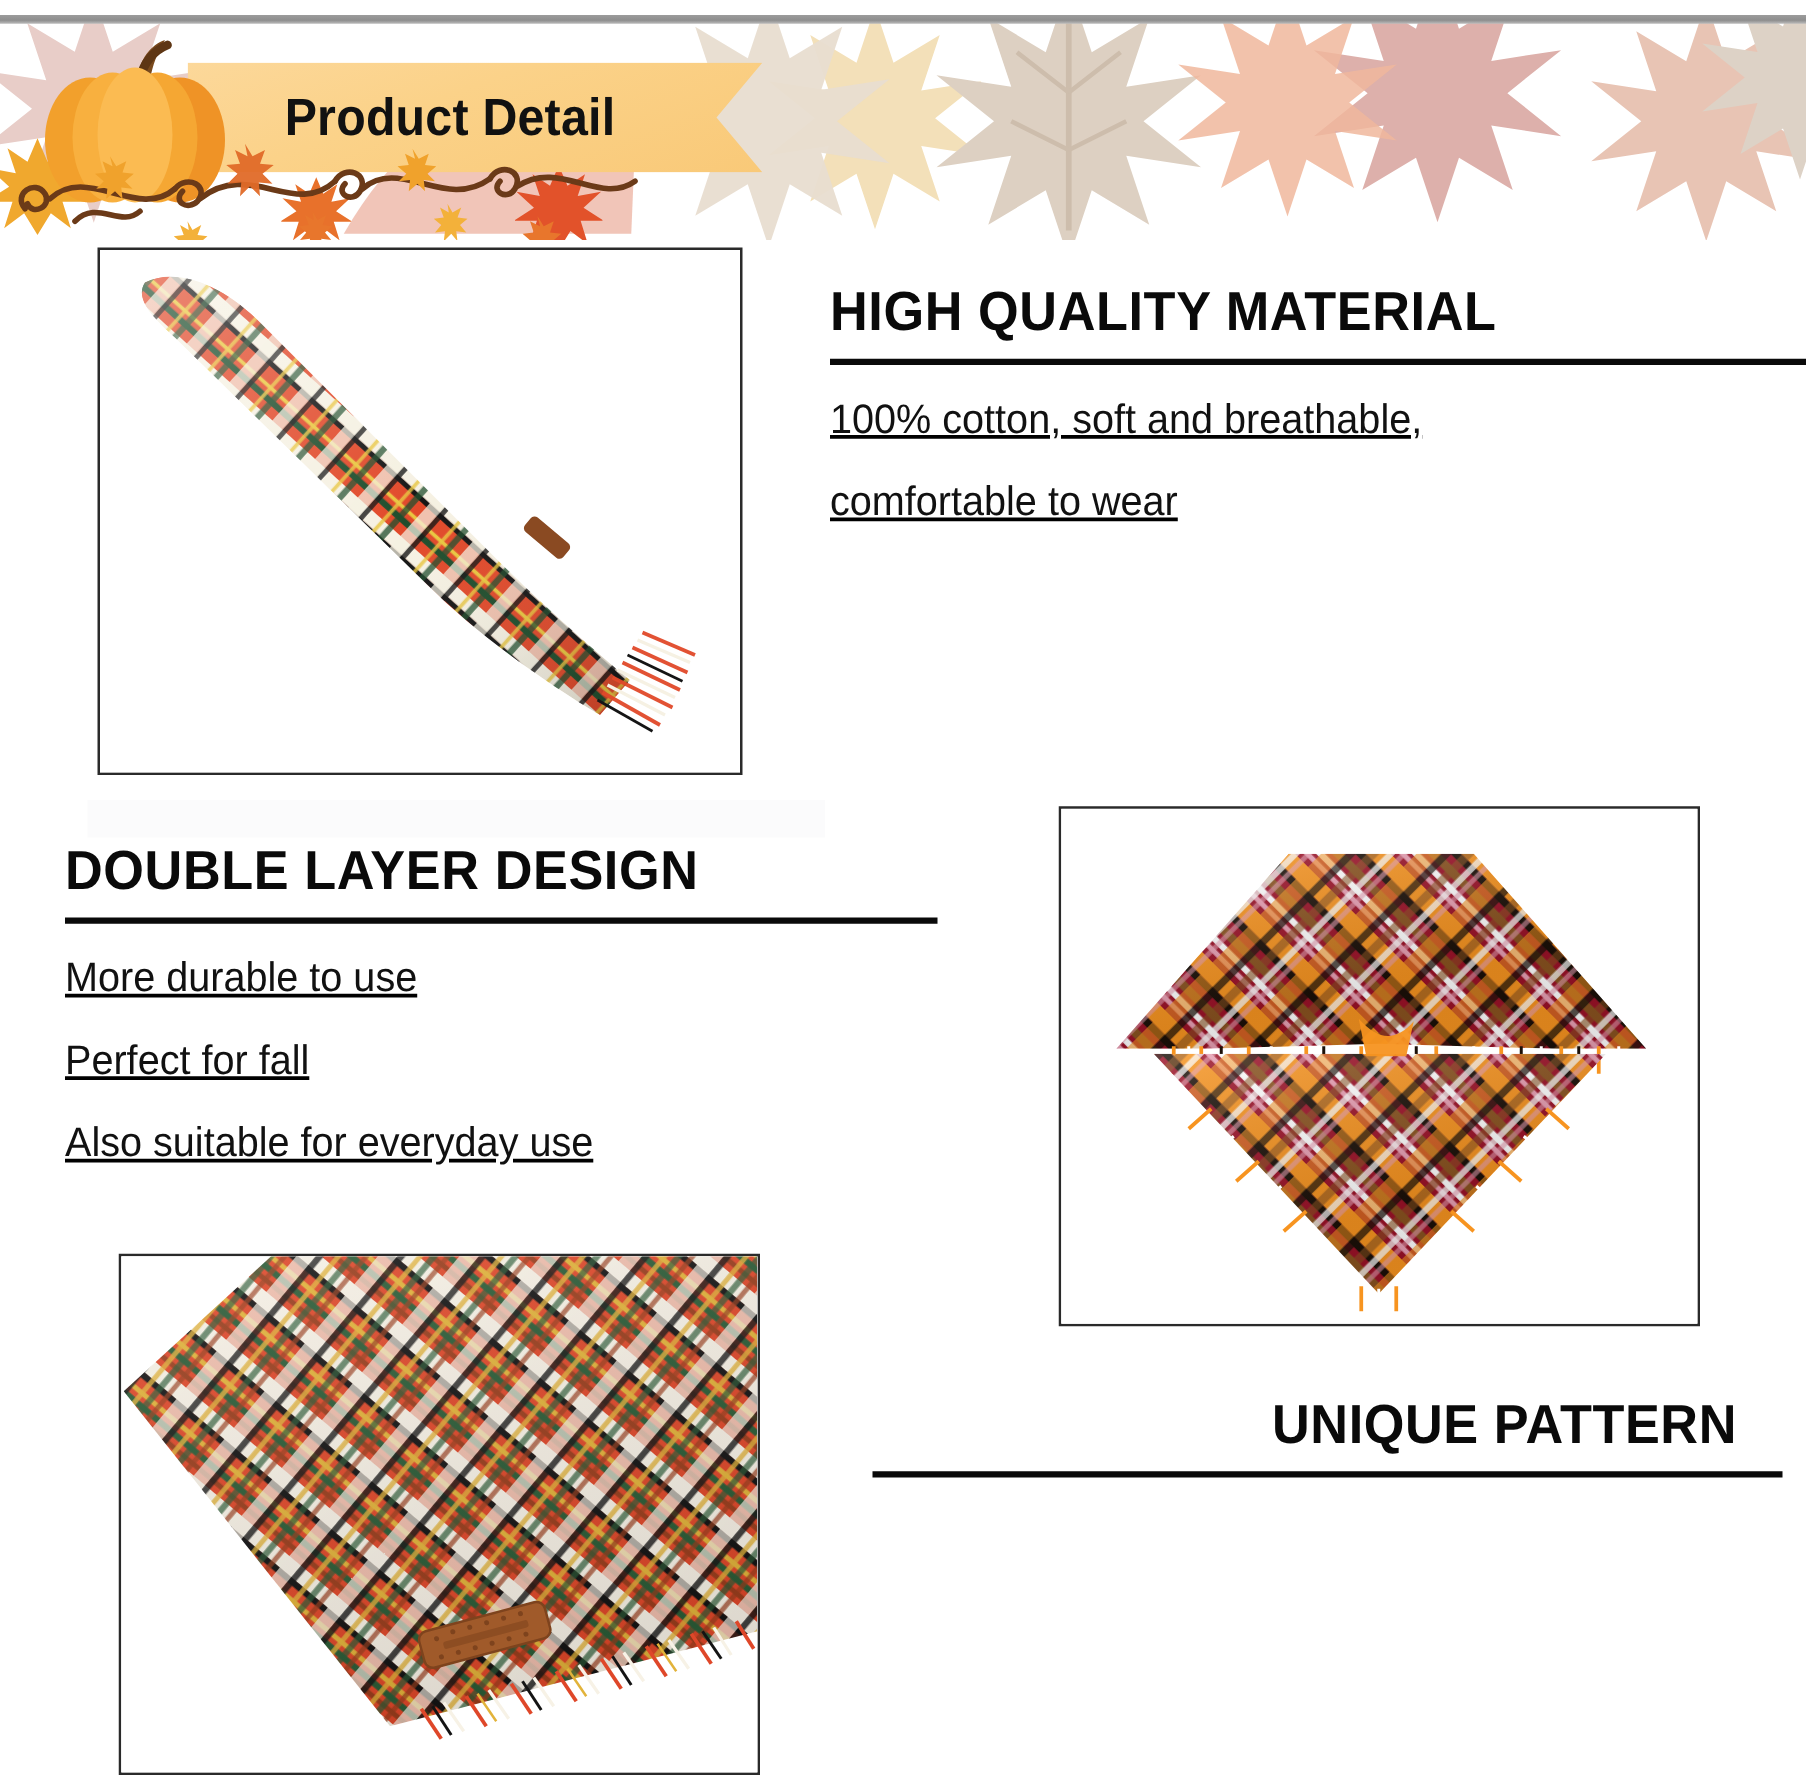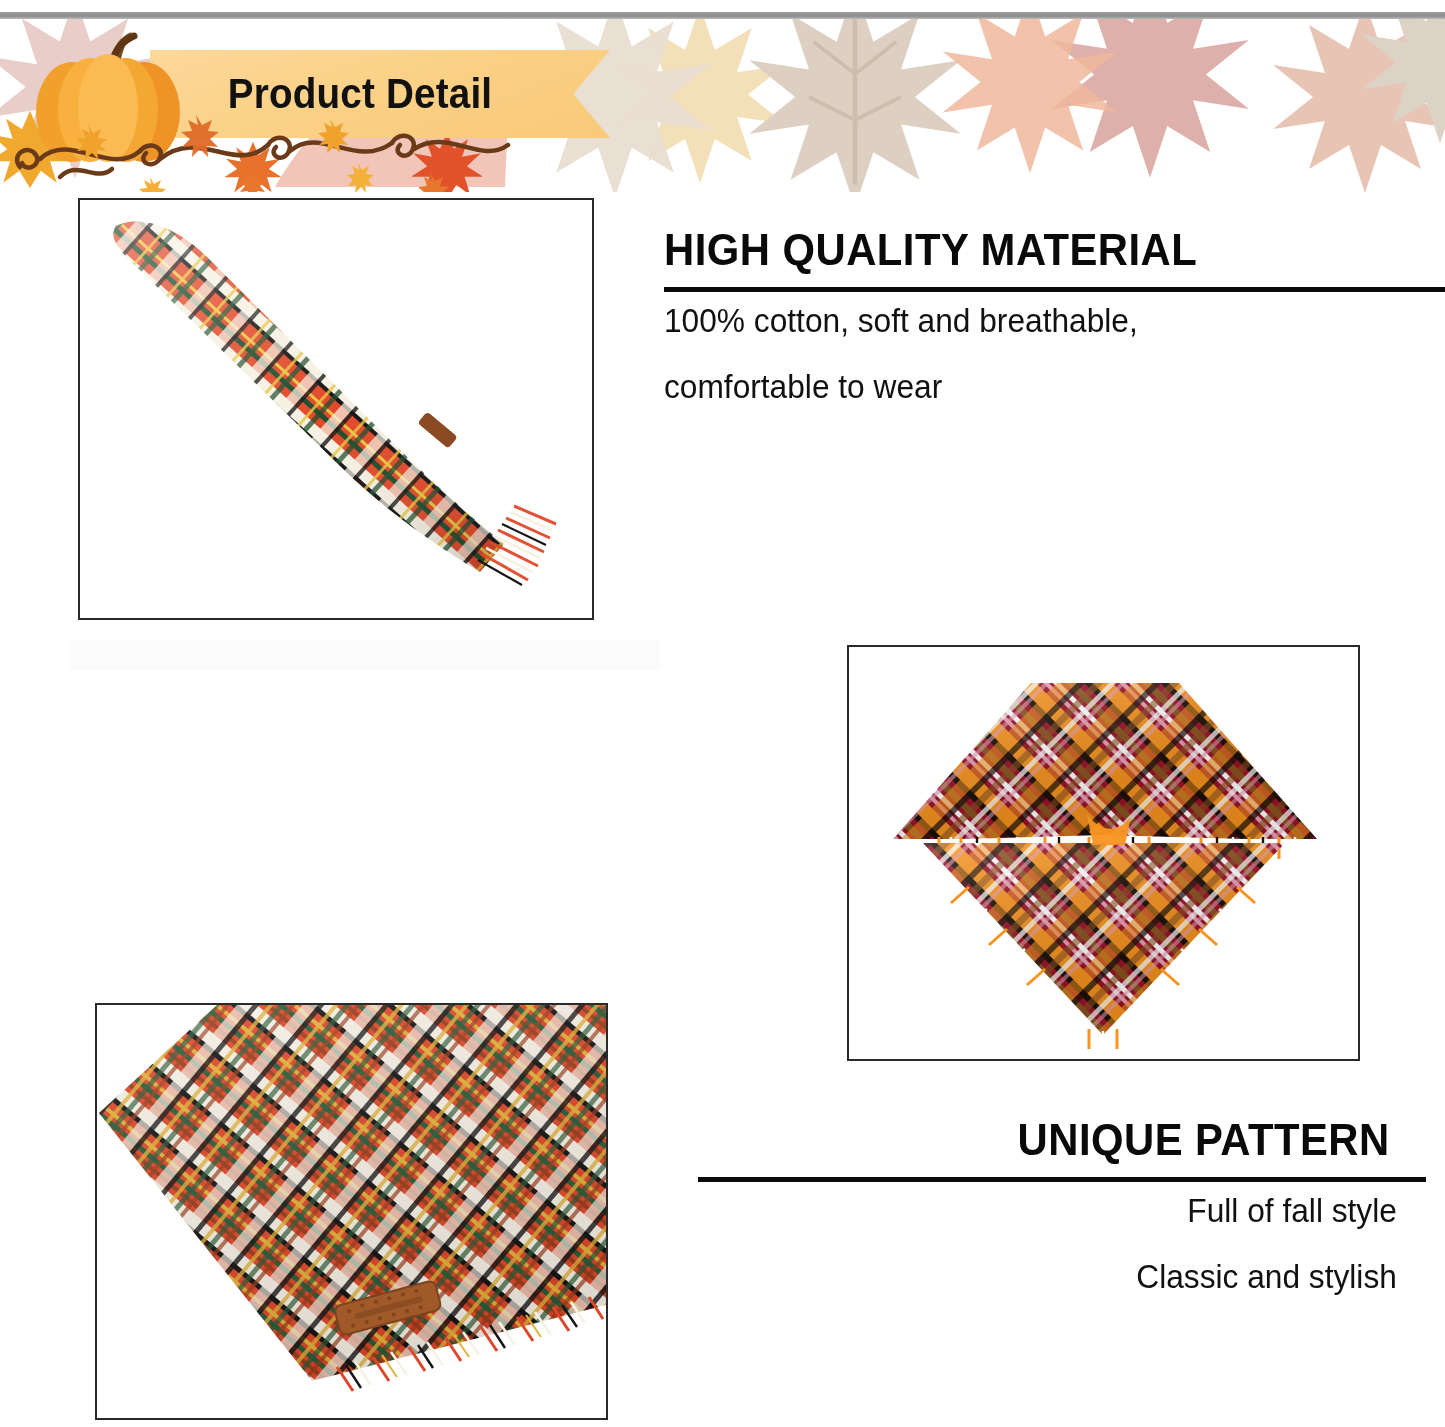--- a/index.html
+++ b/index.html
@@ -39,21 +39,21 @@
   .photo-inner { position: absolute; inset: 0; background: #ffffff; }
 
   
   .feature { position: absolute; }
   .feature h2 {
     font-size: 44px; font-weight: 700; color: #0a0a0a;
     letter-spacing: .5px; line-height: 1.02; white-space: nowrap;
     transform: scaleX(.95); transform-origin: left center;
   }
   .rule { height: 5px; background: #0a0a0a; margin-top: 14px; }
-  .lines { margin-top: 12px; }
+  .lines { margin-top: 26px; text-decoration: underline; }
   .lines p {
     font-size: 33px; color: #111; line-height: 1.0; white-space: nowrap;
     transform: scaleX(.96); transform-origin: left center;
   }
   .lines p + p { margin-top: 33px; }
 
   .soft-shadow { position: absolute; background: #fbfbfc; }
 </style>
 </head>
 <body>
@@ -235,20 +235,29 @@
     <h2>HIGH QUALITY MATERIAL</h2>
     <div class="rule"></div>
     <div class="lines">
       <p>100% cotton, soft and breathable,</p>
       <p>comfortable to wear</p>
     </div>
   </div>
 
   <div class="soft-shadow" style="left:70px; top:640px; width:590px; height:30px;"></div>
 
+  <div class="feature" style="left:52px; top:675px; width:698px;">
+    <h2>DOUBLE LAYER DESIGN</h2>
+    <div class="rule"></div>
+    <div class="lines">
+      <p>More durable to use</p>
+      <p>Perfect for fall</p>
+      <p>Also suitable for everyday use</p>
+    </div>
+  </div>
 
   <div class="photo-box" style="left:847px; top:645px; width:513px; height:416px;">
     <div class="photo-inner">
       <svg width="509" height="412" viewBox="0 0 509 412" style="display:block">
         <defs>
           <pattern id="plaidB" width="54" height="54" patternUnits="userSpaceOnUse">
             <rect width="54" height="54" fill="#9c1228"></rect>
             <rect x="0" y="0" width="54" height="14" fill="#f79420"></rect>
             <rect x="0" y="14" width="54" height="6" fill="#1b1008"></rect>
             <rect x="0" y="26" width="54" height="7" fill="#8a5320"></rect>
@@ -419,19 +428,15 @@
           </g>
           <rect x="256" y="300" width="70" height="6" rx="2" fill="#8d4d22"></rect>
         </g>
       </svg>
     </div>
   </div>
 
   <div class="feature" style="left:698px; top:1118px; width:728px;text-align:right;">
     <h2>UNIQUE PATTERN</h2>
     <div class="rule"></div>
-    <div class="lines">
-      <p>Full of fall style</p>
-      <p>Classic and stylish</p>
-    </div>
   </div>
 
 </div>
 
 </body></html>

